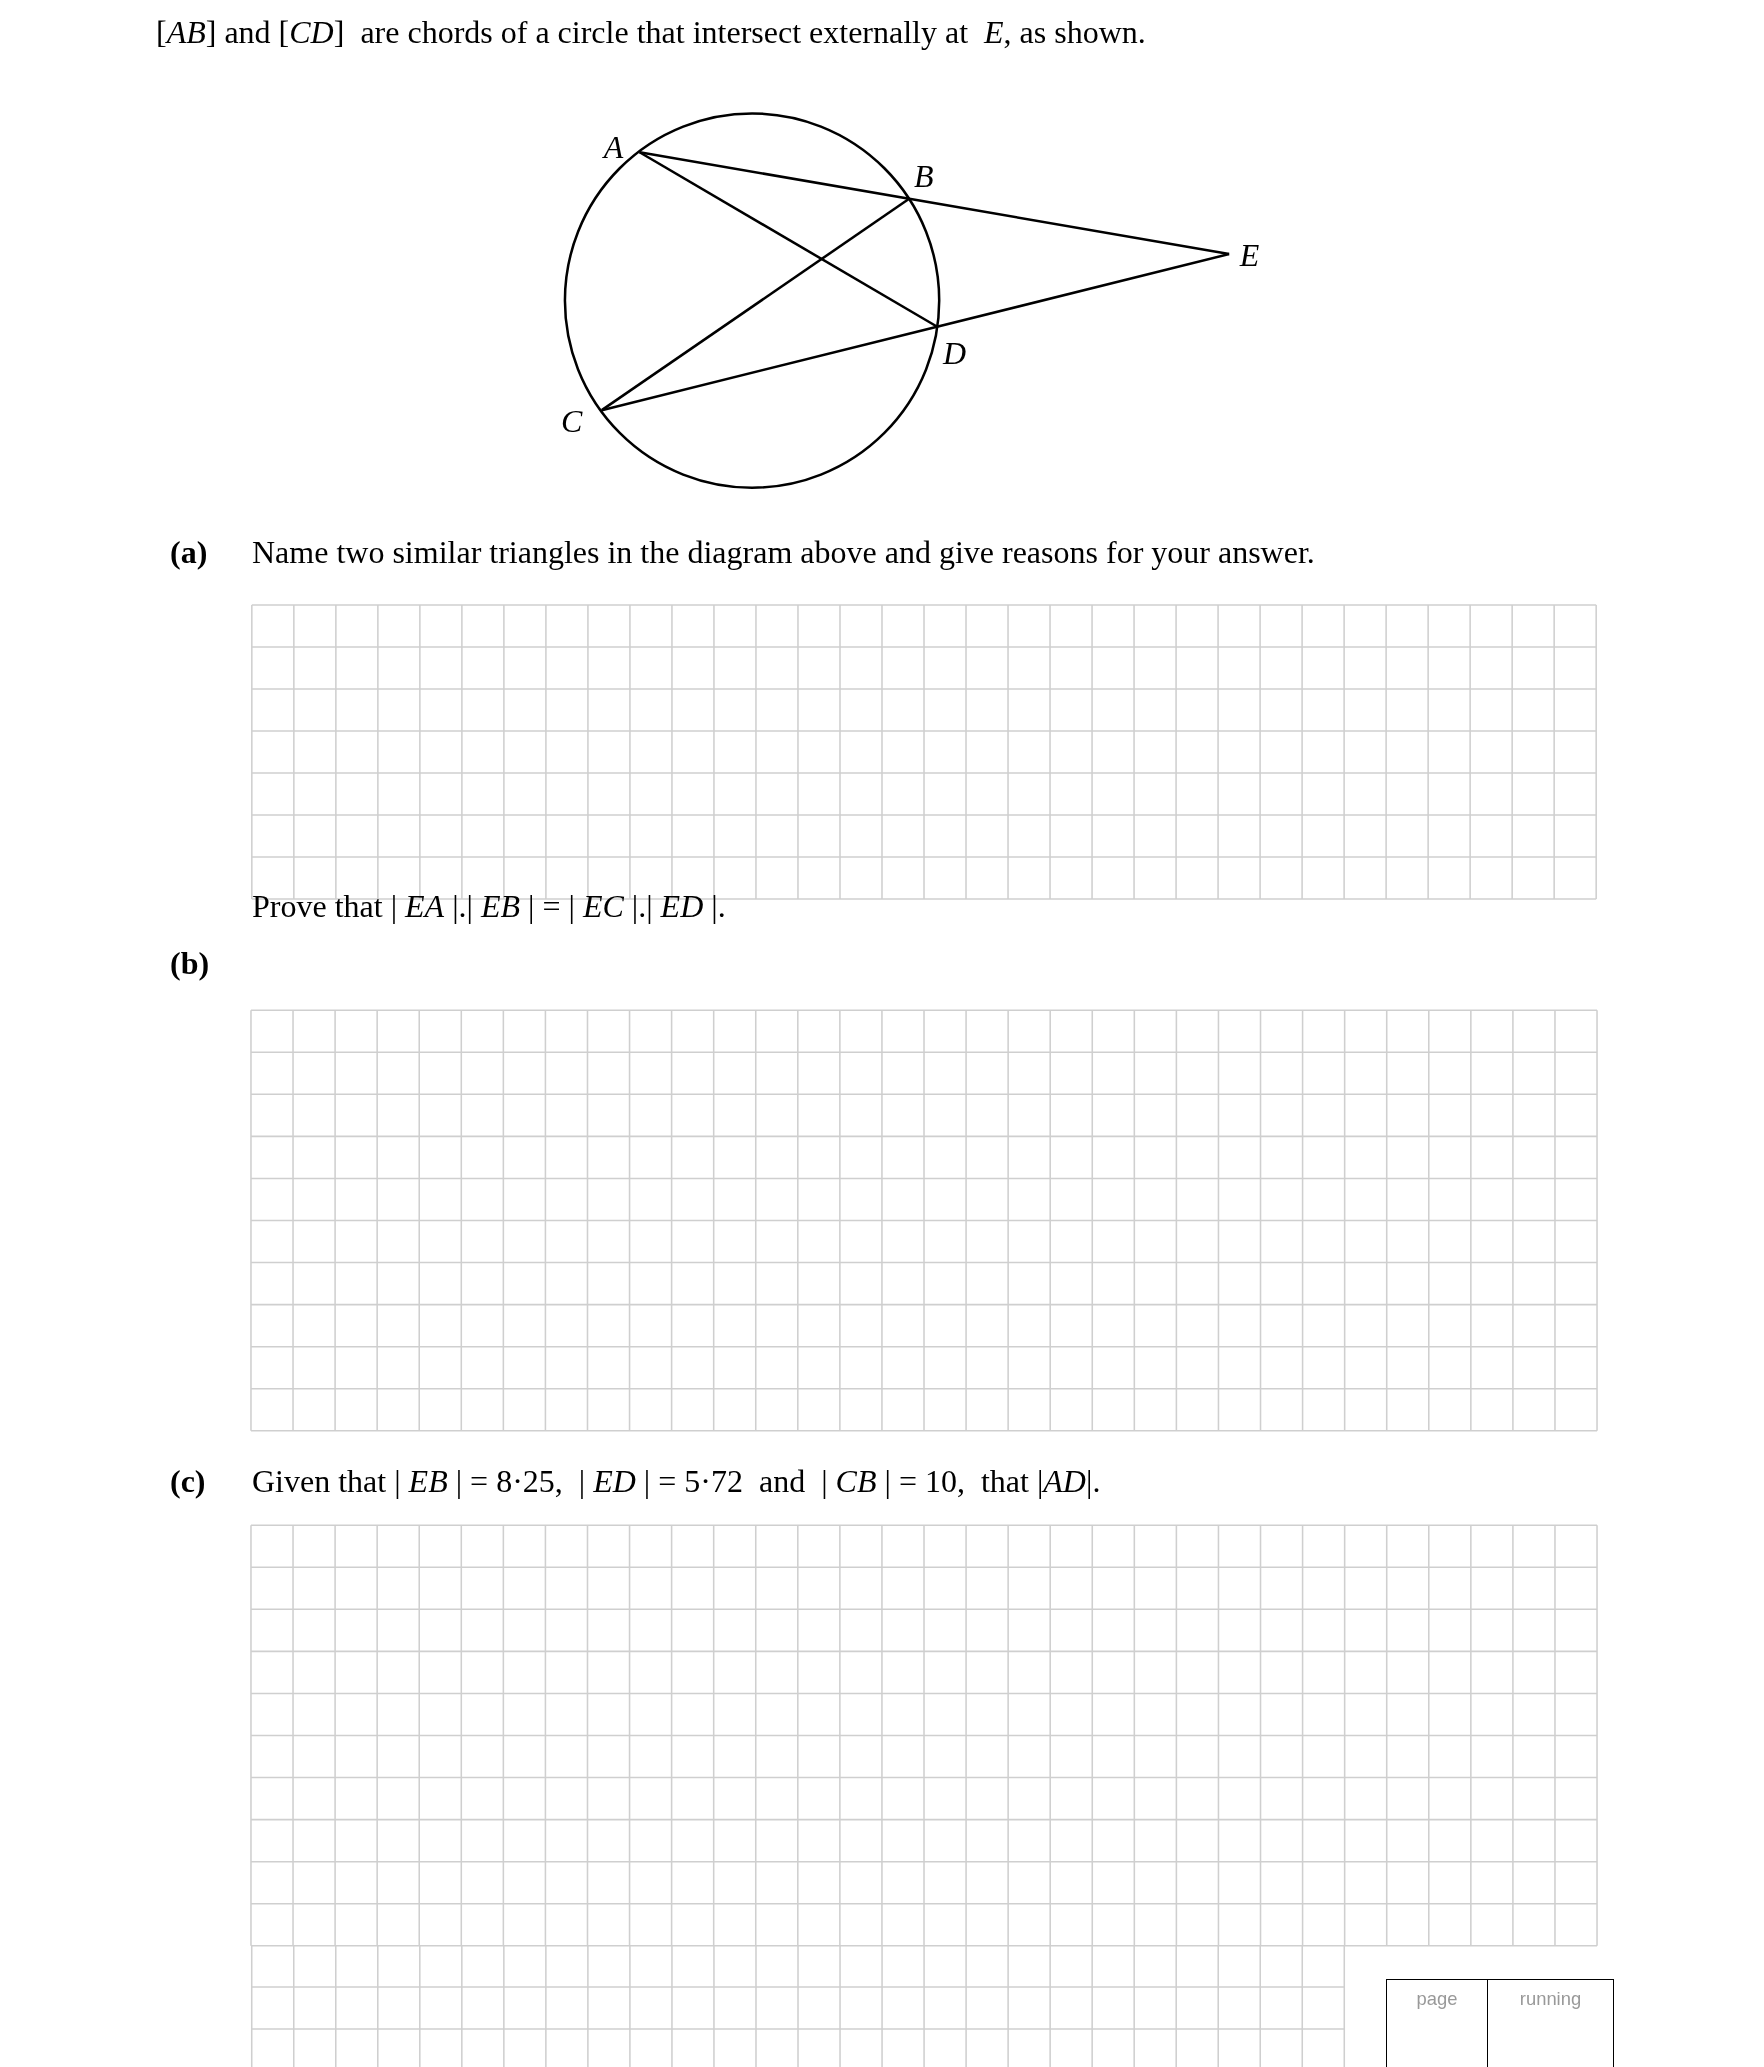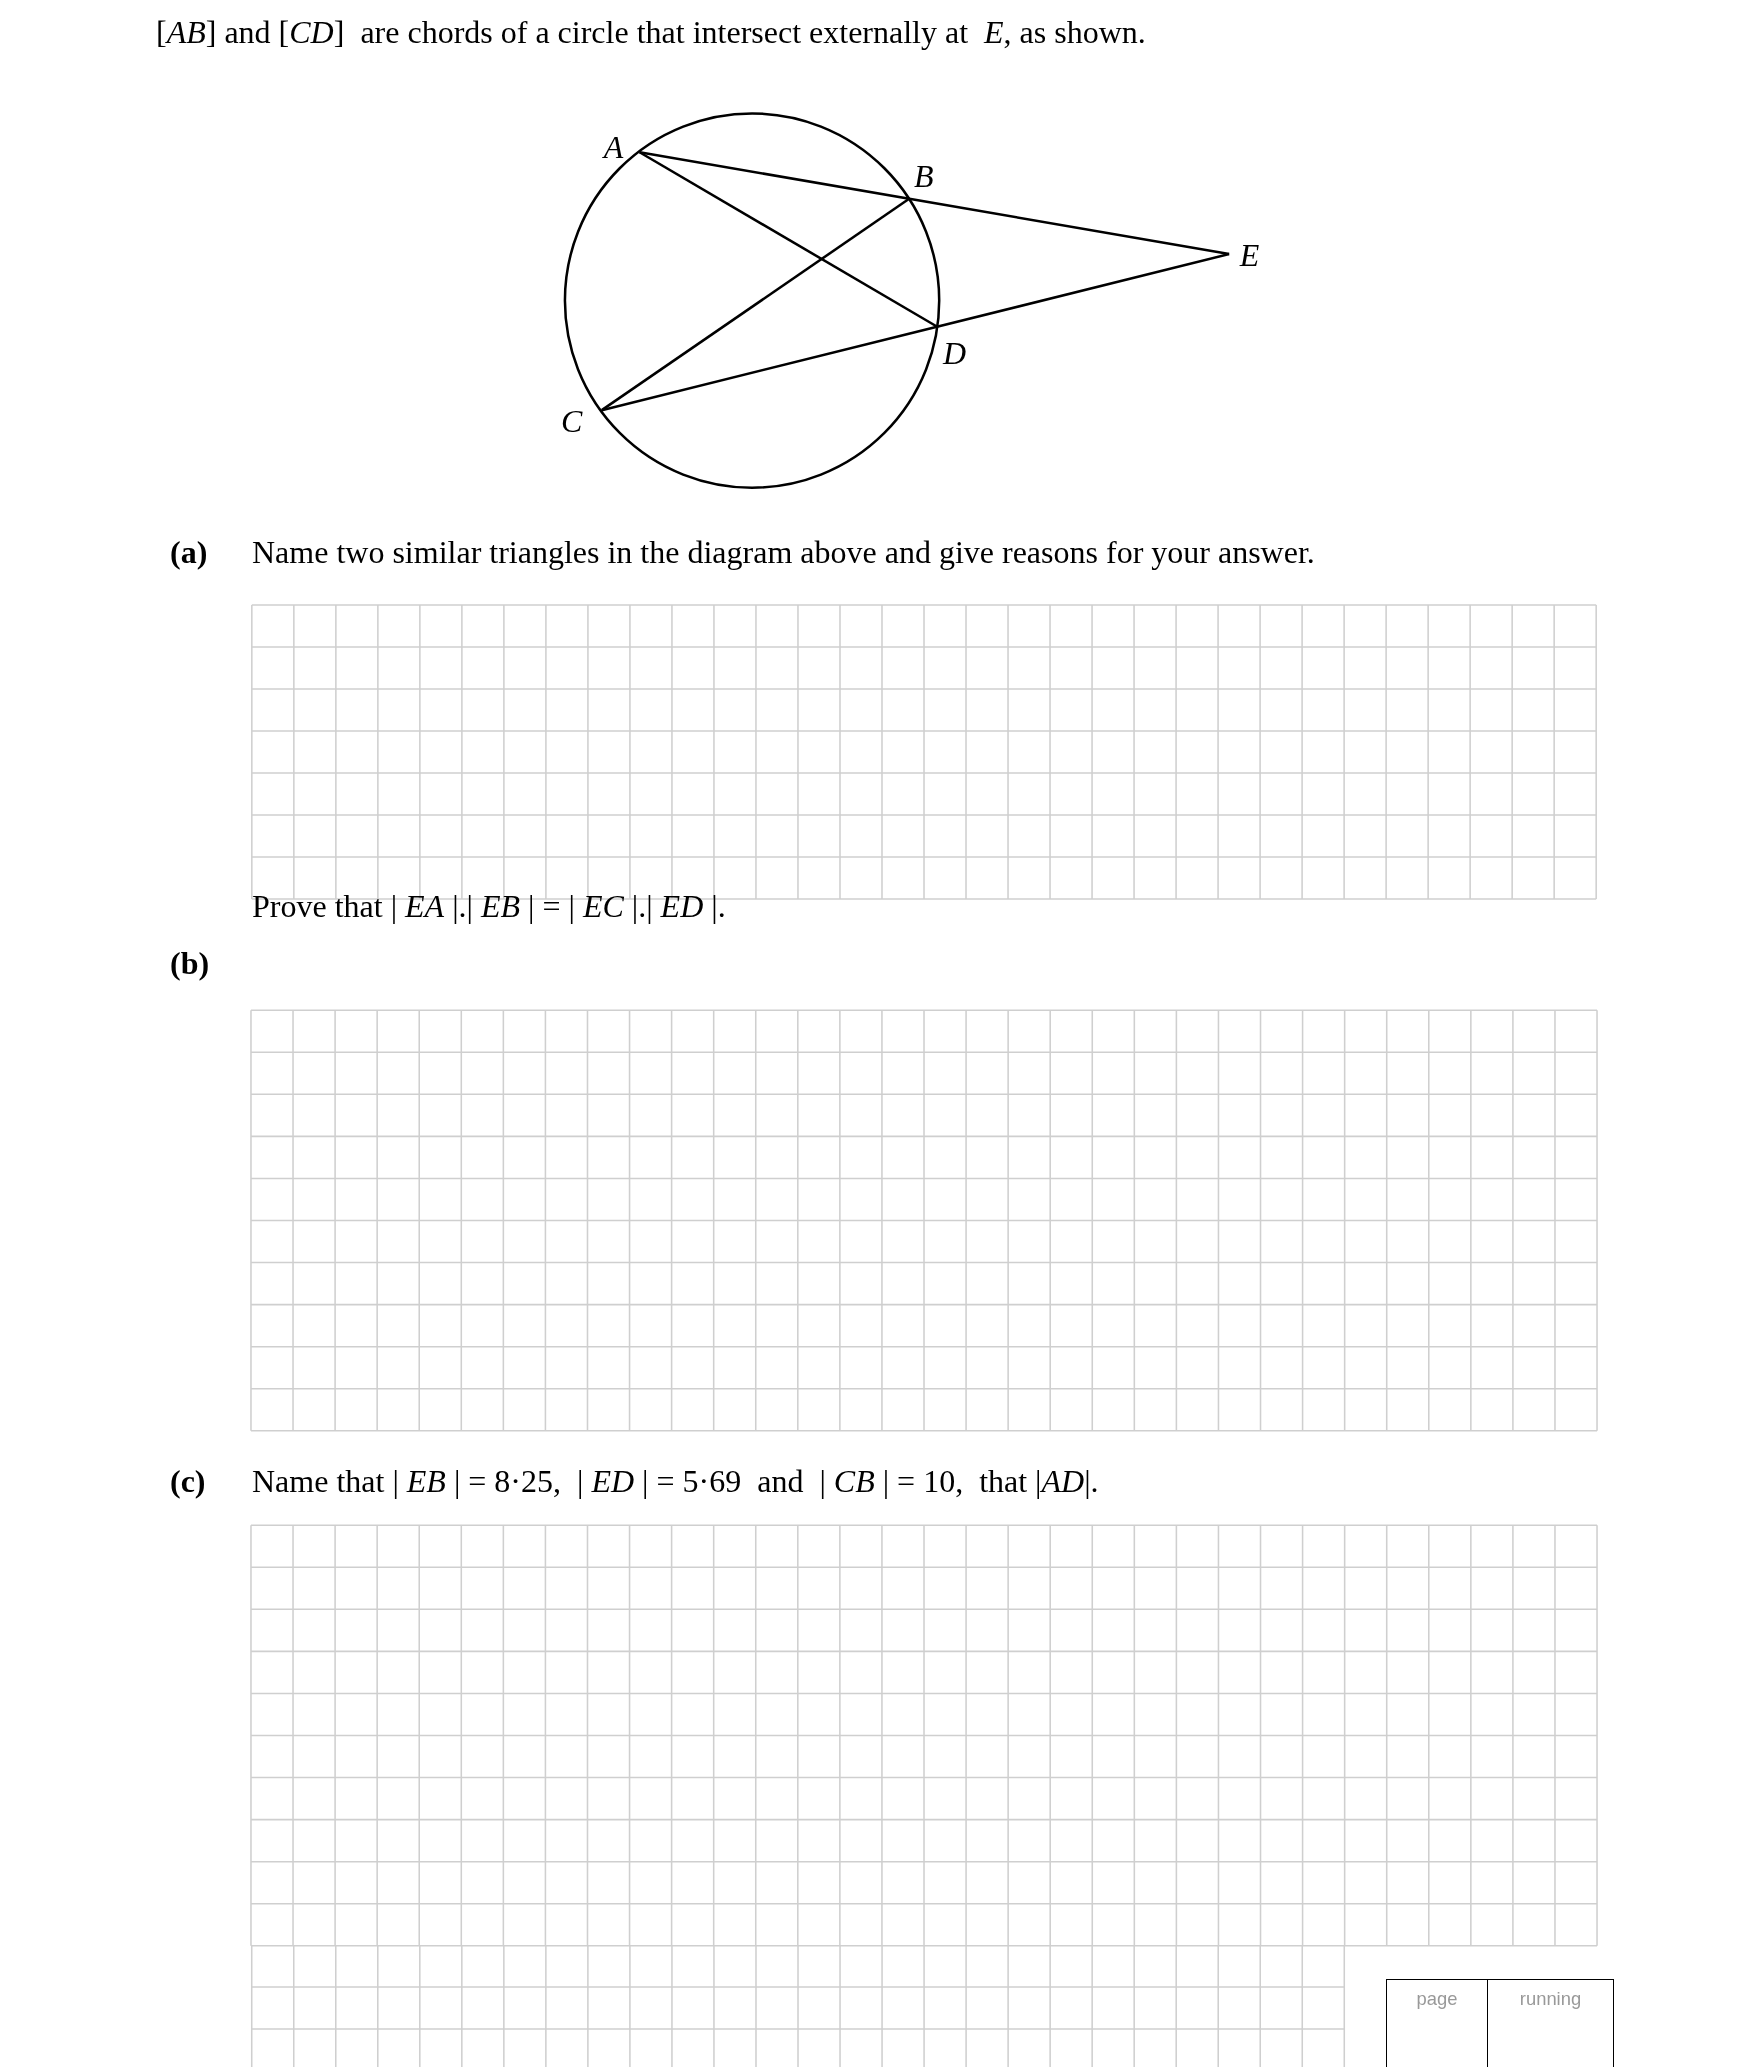--- a/index.html
+++ b/index.html
@@ -135,21 +135,21 @@
       <line x1="1171.45" y1="1" x2="1171.45" y2="434.5" stroke="#cfcfcf" stroke-width="1.6"></line>
       <line x1="1214.8" y1="1" x2="1214.8" y2="434.5" stroke="#cfcfcf" stroke-width="1.6"></line>
       <line x1="1258.15" y1="1" x2="1258.15" y2="434.5" stroke="#cfcfcf" stroke-width="1.6"></line>
       <line x1="1301.5" y1="1" x2="1301.5" y2="434.5" stroke="#cfcfcf" stroke-width="1.6"></line>
       <line x1="1344.8500000000001" y1="1" x2="1344.8500000000001" y2="434.5" stroke="#cfcfcf" stroke-width="1.6"></line>
       <line x1="1388.2" y1="1" x2="1388.2" y2="434.5" stroke="#cfcfcf" stroke-width="1.6"></line>
     </svg>
   </div>
 
 <div class="qlabel" style="top:1465px;">(c)</div>
-<div class="qtext" style="top:1465px; white-space:pre;"><span>Name that | </span><span class="it">EB</span><span> | = 8·25,  | </span><span class="it">ED</span><span> | = 5·69  and  | </span><span class="it">CB</span><span> | = 10,  that |</span><span class="it">AD</span><span>|.</span></div>
+<div class="qtext" style="top:1465px; white-space:pre;"><span>Given that | </span><span class="it">EB</span><span> | = 8·25,  | </span><span class="it">ED</span><span> | = 5·72  and  | </span><span class="it">CB</span><span> | = 10,  that |</span><span class="it">AD</span><span>|.</span></div>
 <div class="grid" id="grid-c" style="left:250px; top:1524px;">
     <svg width="1348" height="423" viewBox="0 0 1389.19 435.5">
       <line x1="1" y1="1" x2="1388.2" y2="1" stroke="#cfcfcf" stroke-width="1.6"></line>
       <line x1="1" y1="44.35" x2="1388.2" y2="44.35" stroke="#cfcfcf" stroke-width="1.6"></line>
       <line x1="1" y1="87.7" x2="1388.2" y2="87.7" stroke="#cfcfcf" stroke-width="1.6"></line>
       <line x1="1" y1="131.05" x2="1388.2" y2="131.05" stroke="#cfcfcf" stroke-width="1.6"></line>
       <line x1="1" y1="174.4" x2="1388.2" y2="174.4" stroke="#cfcfcf" stroke-width="1.6"></line>
       <line x1="1" y1="217.75" x2="1388.2" y2="217.75" stroke="#cfcfcf" stroke-width="1.6"></line>
       <line x1="1" y1="261.1" x2="1388.2" y2="261.1" stroke="#cfcfcf" stroke-width="1.6"></line>
       <line x1="1" y1="304.45" x2="1388.2" y2="304.45" stroke="#cfcfcf" stroke-width="1.6"></line>

